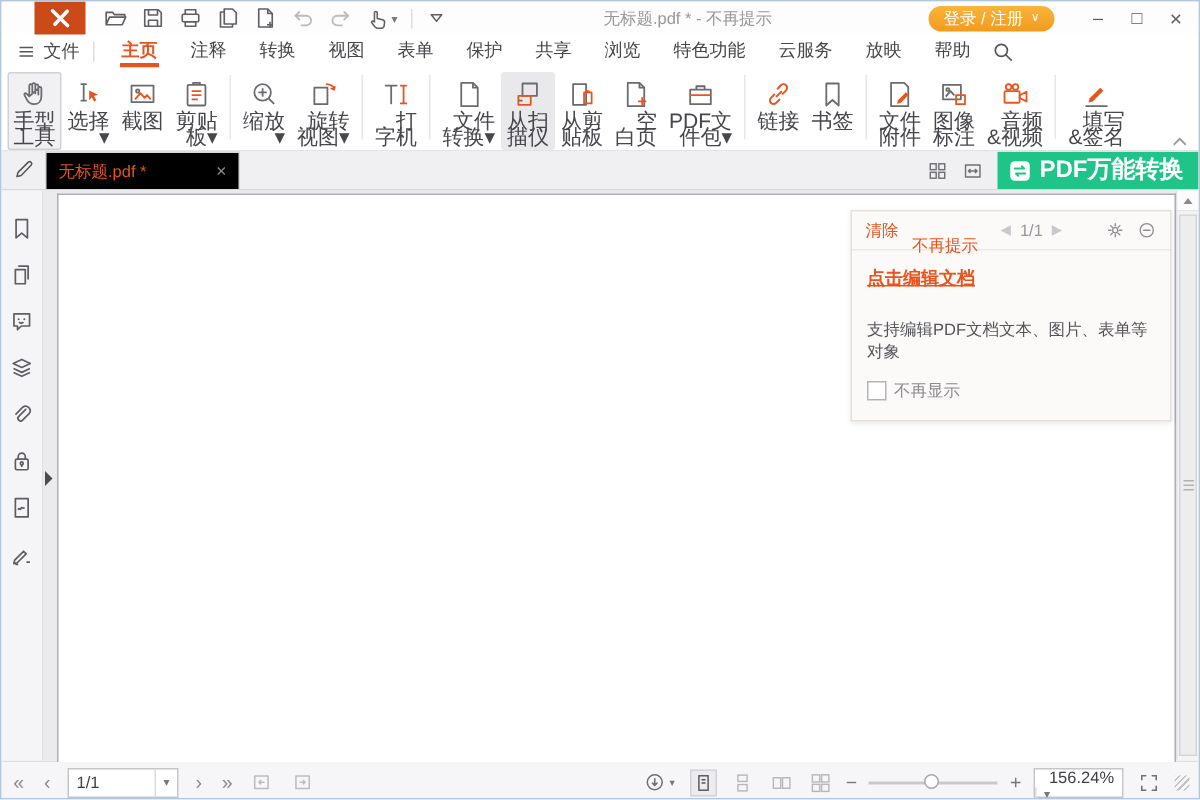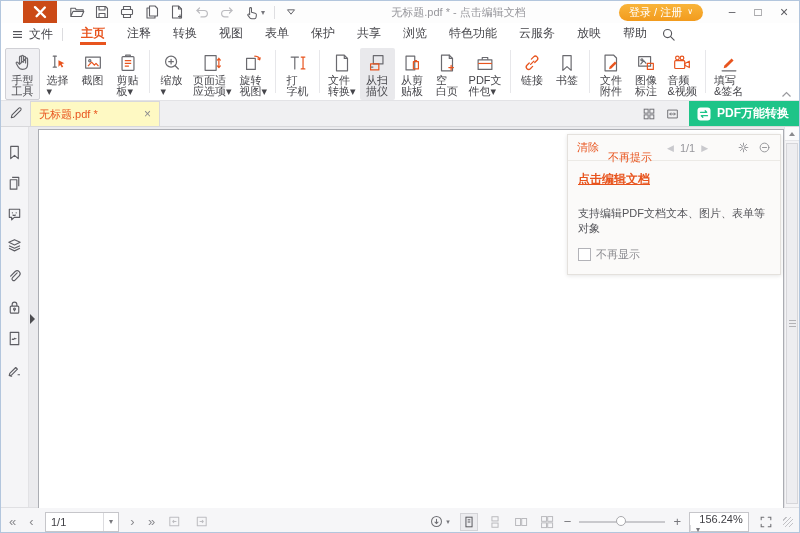--- a/index.html
+++ b/index.html
@@ -29,55 +29,55 @@
   .menu-item.active{color:#e8541e;font-weight:700;}
   .menu-item.active::after{content:"";position:absolute;left:10px;right:10px;bottom:0;height:3px;background:#e8541e;}
   .menu-search{margin-left:3px;display:flex;align-items:center;}
 
   
   .ribbon{height:52px;border-bottom:1px solid #e3e3e6;background:#fff;display:flex;align-items:stretch;
           padding:3px 4px 0 4px;position:relative;}
   .rbi{display:flex;flex-direction:column;align-items:center;padding:2px 3px 0;border:1px solid transparent;
        border-radius:2px;min-width:27px;cursor:pointer;}
   .rbi .ric{height:23px;display:flex;align-items:flex-end;}
-  .rlabel{font-size:11px;line-height:11px;color:#46464b;text-align:left;white-space:pre-line;margin-top:1px;}
+  .rlabel{font-size:14px;line-height:11px;color:#46464b;text-align:right;white-space:pre-line;margin-top:1px;}
   .rbi.sel{background:#f1f1f4;border-color:#d0d0d5;}
   .rbi.hl{background:#e9e9ec;}
   .rdiv{width:1px;background:#e7e7ea;margin:2px 4px 7px;}
   .ribbon-collapse{position:absolute;right:7px;bottom:2px;cursor:pointer;}
 
   
   .tabrow{height:25px;background:#f0f0f2;border-bottom:1px solid #d8d8db;display:flex;align-items:stretch;}
   .side-head{width:29px;display:flex;align-items:center;justify-content:center;}
-  .tab{width:112px;background:#fef9c3;border:1px solid #d8d8db;border-bottom:none;display:flex;align-items:center;
+  .tab{width:112px;background:#000000;border:1px solid #d8d8db;border-bottom:none;display:flex;align-items:center;
        padding:0 8px;gap:6px;font-size:11px;color:#e8541e;cursor:pointer;}
   .tab-close{margin-left:auto;color:#8a8a8e;font-size:12px;line-height:1;cursor:pointer;}
   .tabrow-right{margin-left:auto;display:flex;align-items:center;gap:9px;}
   .tr-ic{display:flex;align-items:center;cursor:pointer;}
   .convert-btn{height:25px;background:#1ec488;color:#fff;display:flex;align-items:center;gap:6px;
-               padding:0 10px 0 8px;font-size:12px;font-weight:700;cursor:pointer;}
+               padding:0 10px 0 8px;font-size:16px;font-weight:700;cursor:pointer;}
 
   
   .main{position:relative;height:380px;background:#ebebee;}
   .sidebar{position:absolute;left:0;top:0;bottom:0;width:28px;background:#f5f5f7;border-right:1px solid #e2e2e5;
            display:flex;flex-direction:column;align-items:center;padding-top:17px;gap:14px;box-sizing:border-box;}
   .sb-ic{cursor:pointer;display:flex;}
   .panel-handle{position:absolute;left:29px;top:187px;width:0;height:0;border-top:5px solid transparent;
                 border-bottom:5px solid transparent;border-left:5px solid #4c4c50;cursor:pointer;}
   .page{position:absolute;left:37px;top:2px;width:744px;height:378px;background:#fff;
         border:1px solid #abadb3;border-bottom:none;}
   .vscroll{position:absolute;right:0;top:0;bottom:0;width:14px;background:#f4f4f6;border-left:1px solid #e2e2e5;}
   .vs-btn{height:13px;display:flex;align-items:center;justify-content:center;background:#fbfbfc;border-bottom:1px solid #e5e5e8;cursor:pointer;}
   .vs-up{width:0;height:0;border-left:3.5px solid transparent;border-right:3.5px solid transparent;border-bottom:4px solid #8a8a8e;}
   .vs-thumb{position:absolute;left:1px;right:1px;top:16px;bottom:3px;background:#ededf0;border:1px solid #d6d6da;
             display:flex;align-items:center;justify-content:center;cursor:pointer;}
   .vs-grip{width:7px;height:1px;background:#b2b2b6;box-shadow:0 3px 0 #b2b2b6,0 -3px 0 #b2b2b6;}
 
   
-  .notify{position:absolute;right:18px;top:7px;width:212px;background:#fbfaf9;border:1px solid #e4e1dd;
+  .notify{position:absolute;right:18px;top:13px;width:212px;background:#fbfaf9;border:1px solid #e4e1dd;
           box-shadow:0 1px 4px rgba(0,0,0,.10);font-size:11px;}
   .notify-head{height:25px;display:flex;align-items:center;padding:0 9px;border-bottom:1px solid #eceae6;}
   .n-act{color:#e8541e;cursor:pointer;}
   .n-act + .n-act{margin-left:9px;margin-top:20px;}
   .n-pager{display:flex;align-items:center;gap:6px;margin-left:15px;}
   .n-arrow{color:#c9c9cd;font-size:9px;cursor:pointer;}
   .n-pagenum{color:#97979c;}
   .n-tools{margin-left:auto;display:flex;align-items:center;gap:8px;}
   .notify-body{padding:10px 10px 12px;}
   .n-link{color:#e8541e;text-decoration:underline;font-size:12px;font-weight:700;cursor:pointer;display:inline-block;}
@@ -166,21 +166,21 @@
           </svg>
         <span style="font-size:8px;color:#77777c;">▾</span>
       </span>
       <span class="qat-sep"></span>
       <span class="qat-item">
         <svg width="14" height="14" viewBox="0 0 16 16" stroke="#5f5f64" fill="none" stroke-width="1.1" stroke-linejoin="round">
             <path d="M4 5.5h8L8 10.5z"></path>
           </svg>
       </span>
     </div>
-    <div class="win-title">无标题.pdf * - 点击编辑文档</div>
+    <div class="win-title">无标题.pdf * - 不再提示</div>
     <div class="login-btn">
       <span>登录 / 注册</span>
       <span class="login-caret">∨</span>
     </div>
     <div class="winbtn">–</div>
     <div class="winbtn">□</div>
     <div class="winbtn close">×</div>
   </div>
 
   <div class="menubar">
@@ -265,30 +265,20 @@
       <span class="ric">
         <svg width="24" height="22" viewBox="0 0 24 24" stroke="#6a6a6f" fill="none" stroke-width="1.3" stroke-linecap="round">
             <circle cx="11" cy="10.5" r="6"></circle>
             <path d="M11 8v5M8.5 10.5h5M15.5 15l3.5 3.5"></path>
           </svg>
       </span>
       <span class="rlabel">缩放
 ▾</span>
     </div>
 
-    <div class="rbi">
-      <span class="ric">
-        <svg width="24" height="22" viewBox="0 0 24 24" stroke="#6a6a6f" fill="none" stroke-width="1.3" stroke-linecap="round" stroke-linejoin="round">
-            <rect x="4.5" y="4" width="12" height="16"></rect>
-            <path stroke="#e8541e" d="M19.5 7v10m0-10l-1.6 1.8M19.5 7l1.6 1.8m-1.6 8.2l-1.6-1.8m1.6 1.8l1.6-1.8"></path>
-          </svg>
-      </span>
-      <span class="rlabel">页面适
-应选项▾</span>
-    </div>
 
 
     <div class="rbi">
       <span class="ric">
         <svg width="24" height="22" viewBox="0 0 24 24" stroke="#6a6a6f" fill="none" stroke-width="1.3" stroke-linecap="round" stroke-linejoin="round">
             <rect x="5" y="7" width="9.5" height="12"></rect>
             <path stroke="#e8541e" d="M14 4.5c3.3.3 5.3 1.8 5.3 4m0 0l-2-.9m2 .9l.5-2.1"></path>
           </svg>
       </span>
       <span class="rlabel">旋转

